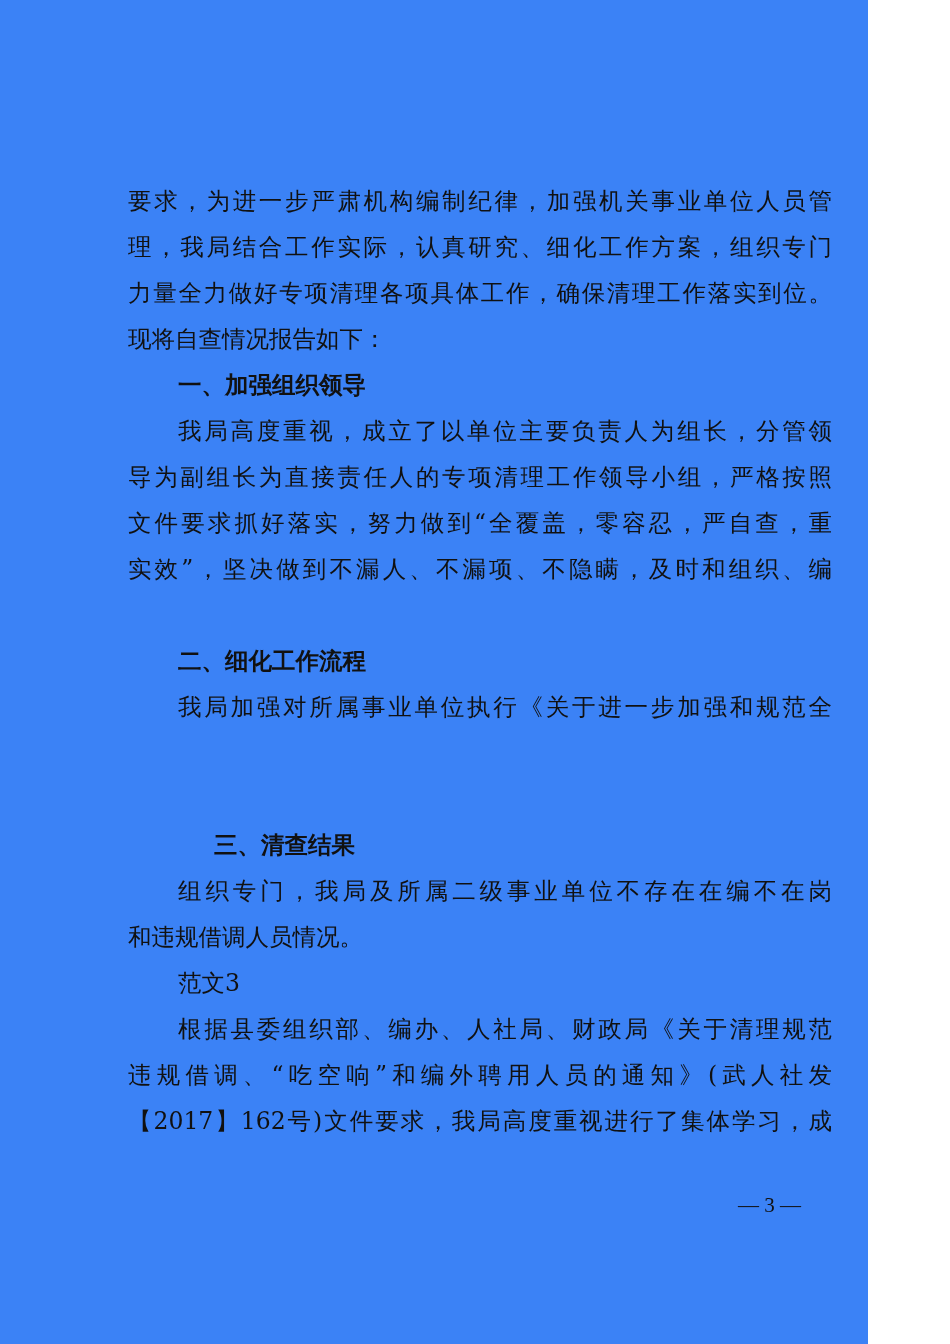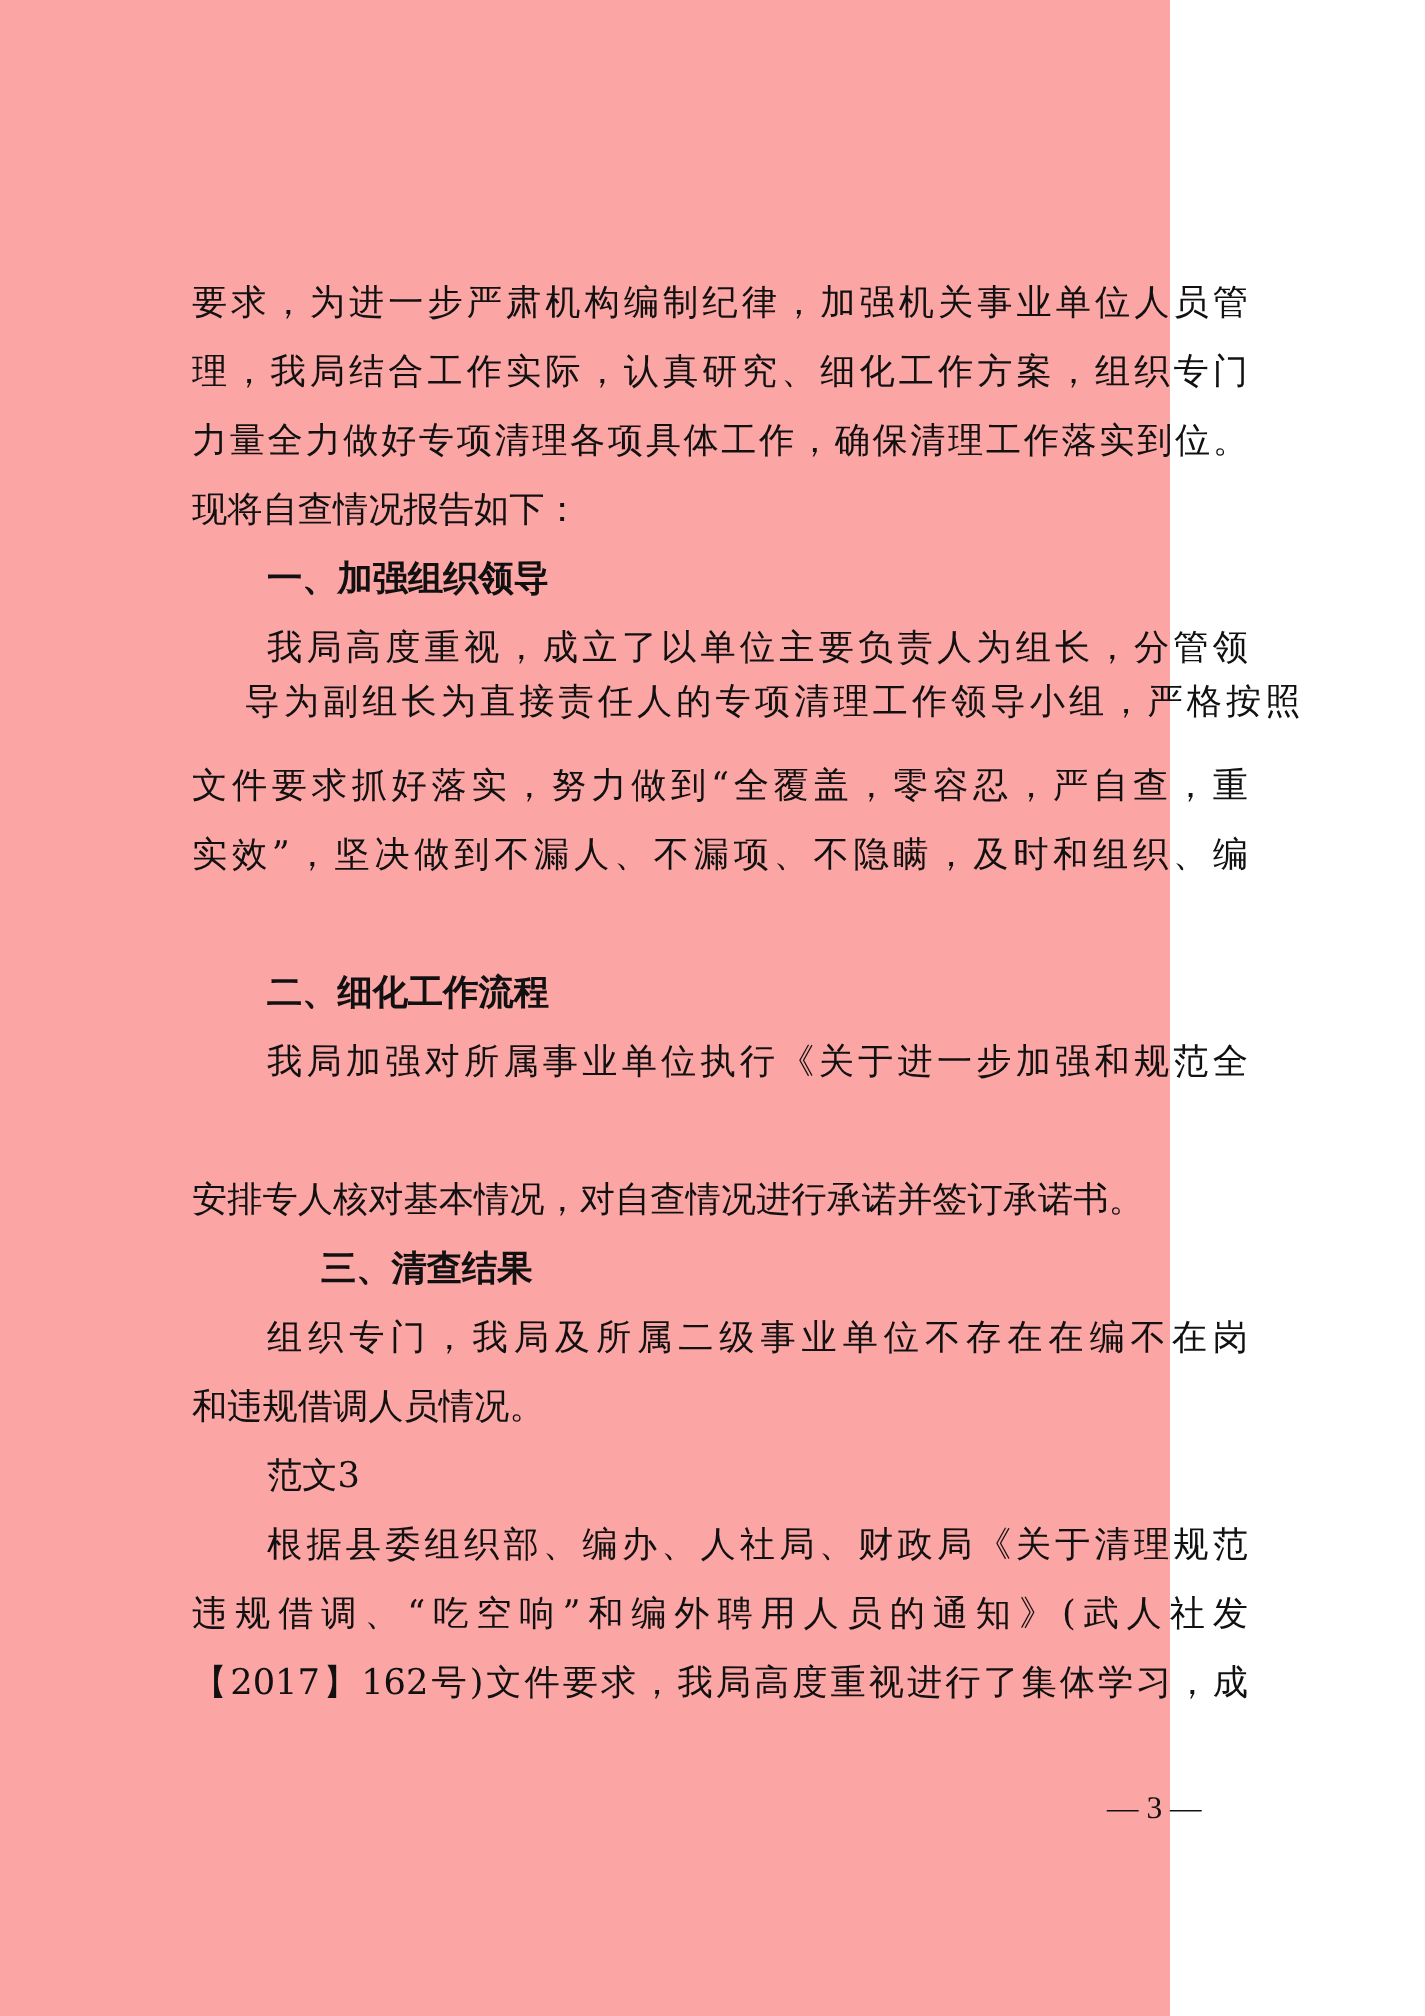--- a/index.html
+++ b/index.html
@@ -1,17 +1,17 @@
 <!DOCTYPE html>
 <html><head>
   <meta charset="utf-8">
   <style>
     html, body { margin: 0; padding: 0; background: #ffffff; }
     body { width: 950px; height: 1344px; position: relative; overflow: hidden; color: #111111; }
-    .page { position: absolute; left: 0; top: 0; width: 780px; height: 1344px; background: #fca5a5; }
+    .page { position: absolute; left: 0; top: 0; width: 868px; height: 1344px; background: #3b82f6; }
     .line {
       position: absolute;
       left: 128px;
       width: 704px;
       height: 46px;
       font-family: "DejaVu Serif", "Liberation Serif", serif;
       font-size: 23.5px;
       line-height: 46px;
       white-space: nowrap;
       text-align: justify;
@@ -42,28 +42,27 @@
 <div class="page">
 
   <div class="line" style="top:178px;">要求，为进一步严肃机构编制纪律，加强机关事业单位人员管</div>
   <div class="line" style="top:224px;">理，我局结合工作实际，认真研究、细化工作方案，组织专门</div>
   <div class="line" style="top:270px;">力量全力做好专项清理各项具体工作，确保清理工作落实到位。</div>
   <div class="line last" style="top:316px;">现将自查情况报告如下：</div>
 
   <div class="line indent heading" style="top:362px;">一、加强组织领导</div>
 
   <div class="line indent" style="top:408px;">我局高度重视，成立了以单位主要负责人为组长，分管领</div>
-  <div class="line" style="top:444px;margin-left:35px;">导为副组长为直接责任人的专项清理工作领导小组，严格按照</div>
+  <div class="line" style="top:454px;">导为副组长为直接责任人的专项清理工作领导小组，严格按照</div>
   <div class="line" style="top:500px;">文件要求抓好落实，努力做到“全覆盖，零容忍，严自查，重</div>
   <div class="line" style="top:546px;">实效”，坚决做到不漏人、不漏项、不隐瞒，及时和组织、编</div>
 
   <div class="line indent heading" style="top:638px;">二、细化工作流程</div>
 
   <div class="line indent" style="top:684px;">我局加强对所属事业单位执行《关于进一步加强和规范全</div>
-  <div class="line last" style="top:776px;">安排专人核对基本情况，对自查情况进行承诺并签订承诺书。</div>
 
   <div class="line indent heading" style="top:822px;margin-left:36px;">三、清查结果</div>
 
   <div class="line indent" style="top:868px;">组织专门，我局及所属二级事业单位不存在在编不在岗</div>
   <div class="line last" style="top:914px;">和违规借调人员情况。</div>
 
   <div class="line indent last" style="top:960px;">范文3</div>
 
   <div class="line indent" style="top:1006px;">根据县委组织部、编办、人社局、财政局《关于清理规范</div>
   <div class="line" style="top:1052px;">违规借调、“吃空响”和编外聘用人员的通知》(武人社发</div>

